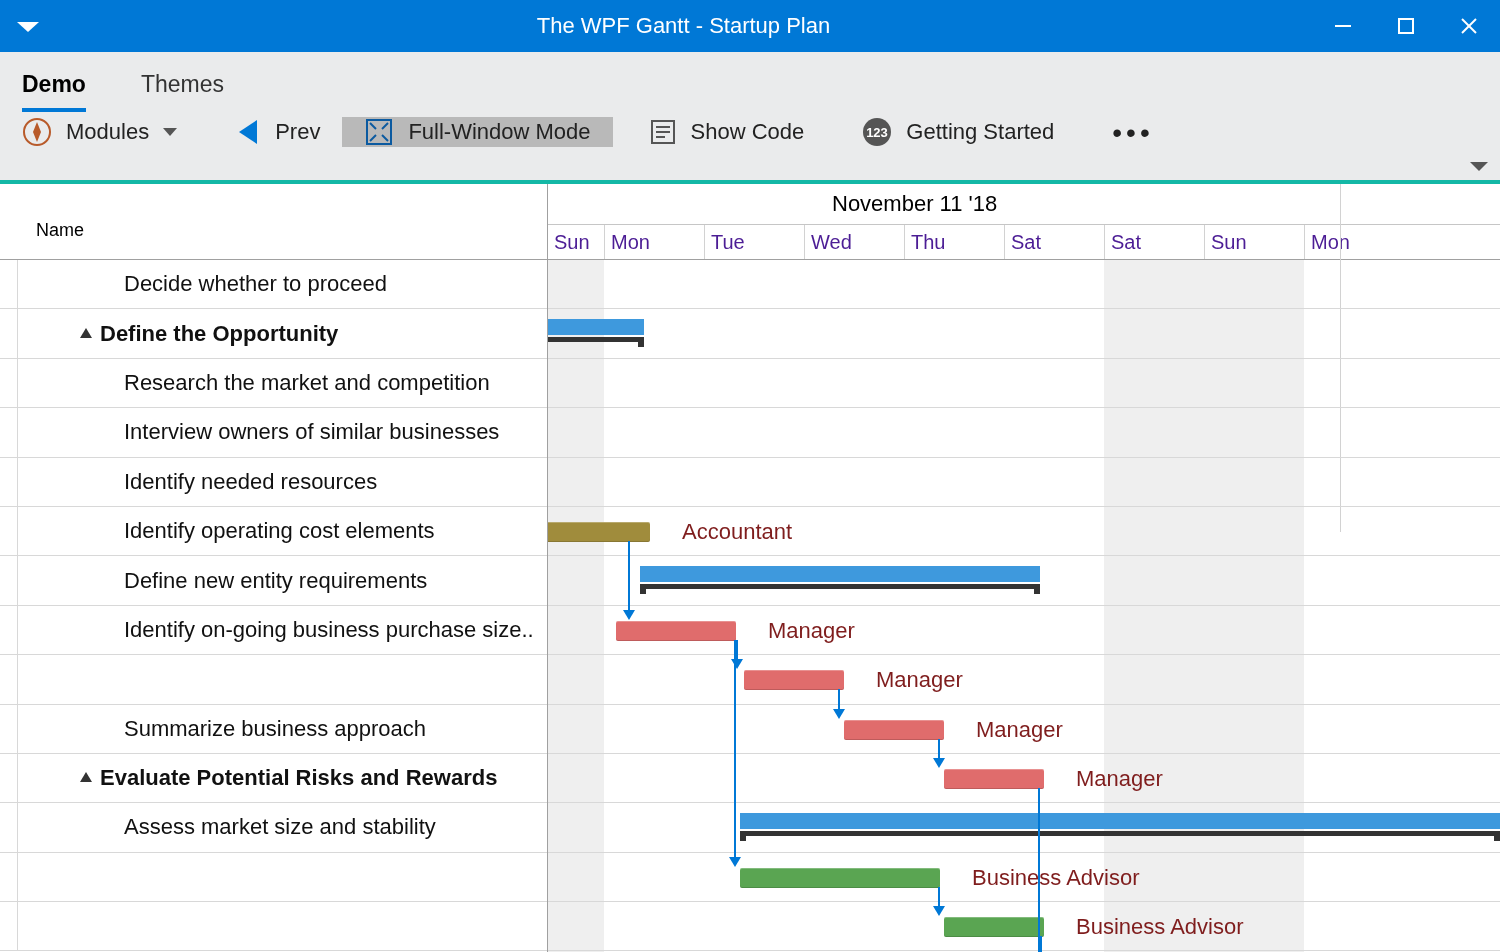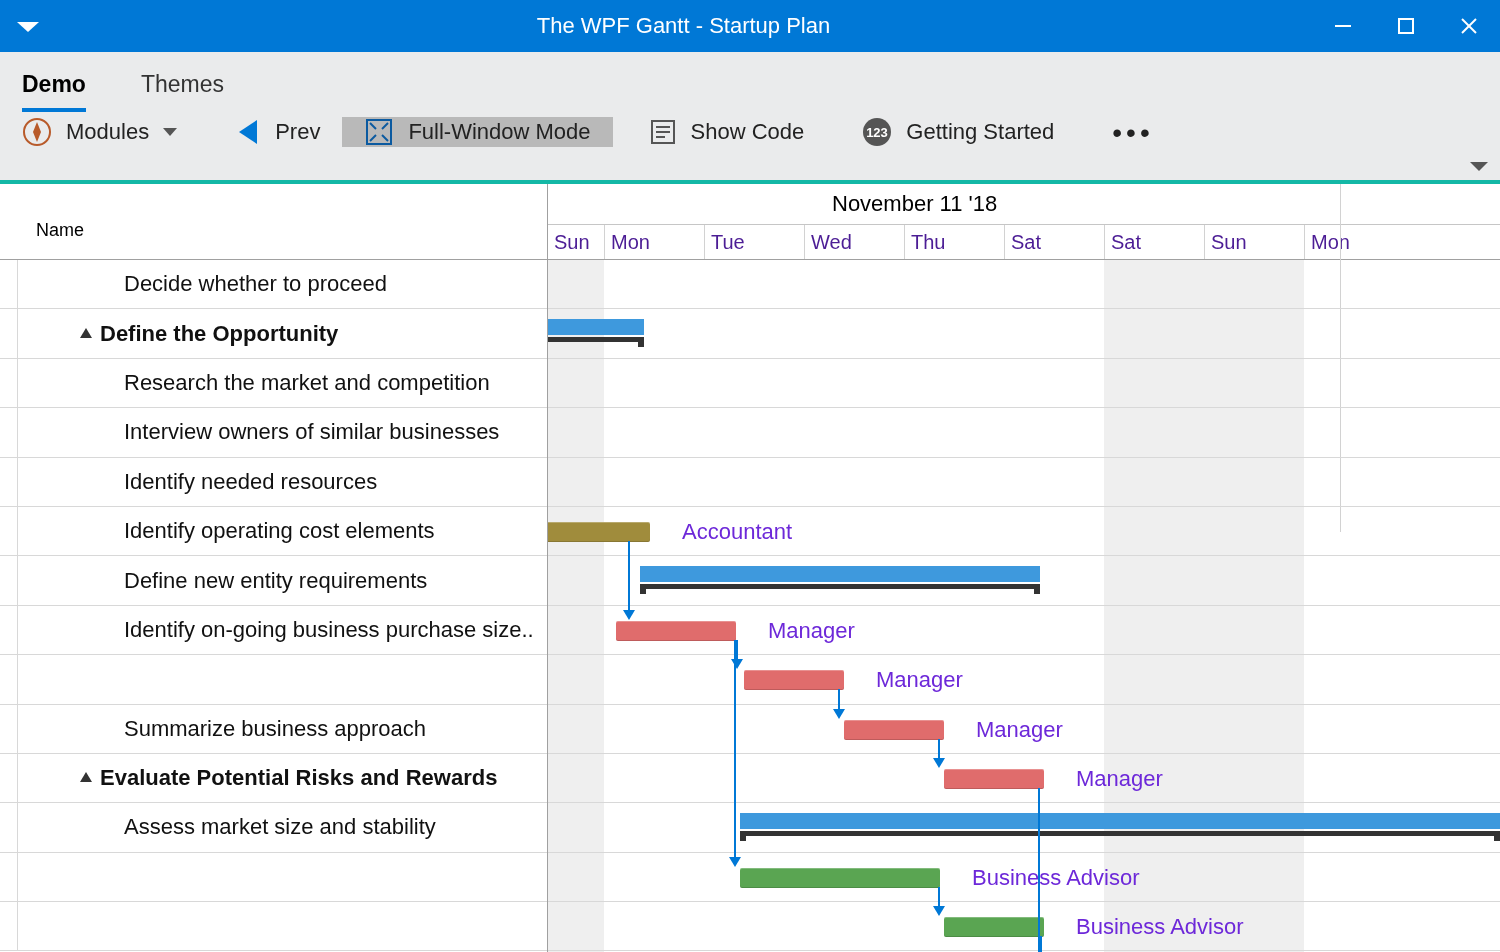--- a/index.html
+++ b/index.html
@@ -37,21 +37,21 @@
   .timehead .days { height: 34px; display: flex; }
   .timehead .days .day { flex: none; width: 100px; border-left: 1px solid #d2d2d2; padding-left: 6px; font-size: 20px; color: #4c1d95; display:flex; align-items:center;}
   .timehead .days .day:first-child { border-left: none; width: 56px;}
   .chart-body { position: relative; height: 692px; }
   .weekend { position: absolute; top: 0; bottom: 0; background: #efefef; }
   .gridrows { position: absolute; left:0; right:0; top:0; }
   .gridrows .grow { height: 49.4px; border-bottom: 1px solid #d8d8d8; }
   .bar { position: absolute; height: 20px; border-radius: 2px; box-shadow: inset 0 -1px 0 rgba(0,0,0,.15), inset 0 1px 0 rgba(255,255,255,.25); }
   .sumbar { position: absolute; height: 16px; background:#3e99dd;}
   .sumbase { position:absolute; height:5px; background:#333;}
-  .barlabel { position: absolute; font-size: 22px; color: #6d28d9; white-space: nowrap; }
+  .barlabel { position: absolute; font-size: 22px; color: #7f1d1d; white-space: nowrap; }
   .depline { position:absolute; background:#0078D6;}
   .arrowdown { position:absolute; width:0;height:0; border-left:6px solid transparent; border-right:6px solid transparent; border-top:10px solid #0078D6;}
   .tri-collapse { display:inline-block; width:0;height:0; border-left:6px solid transparent; border-right:6px solid transparent; border-bottom:10px solid #333; transform: translateY(-1px);}
 </style>
 </head>
 <body>
 
 <div class="titlebar">
   <div class="menu-btn">
     <svg width="22" height="14">

